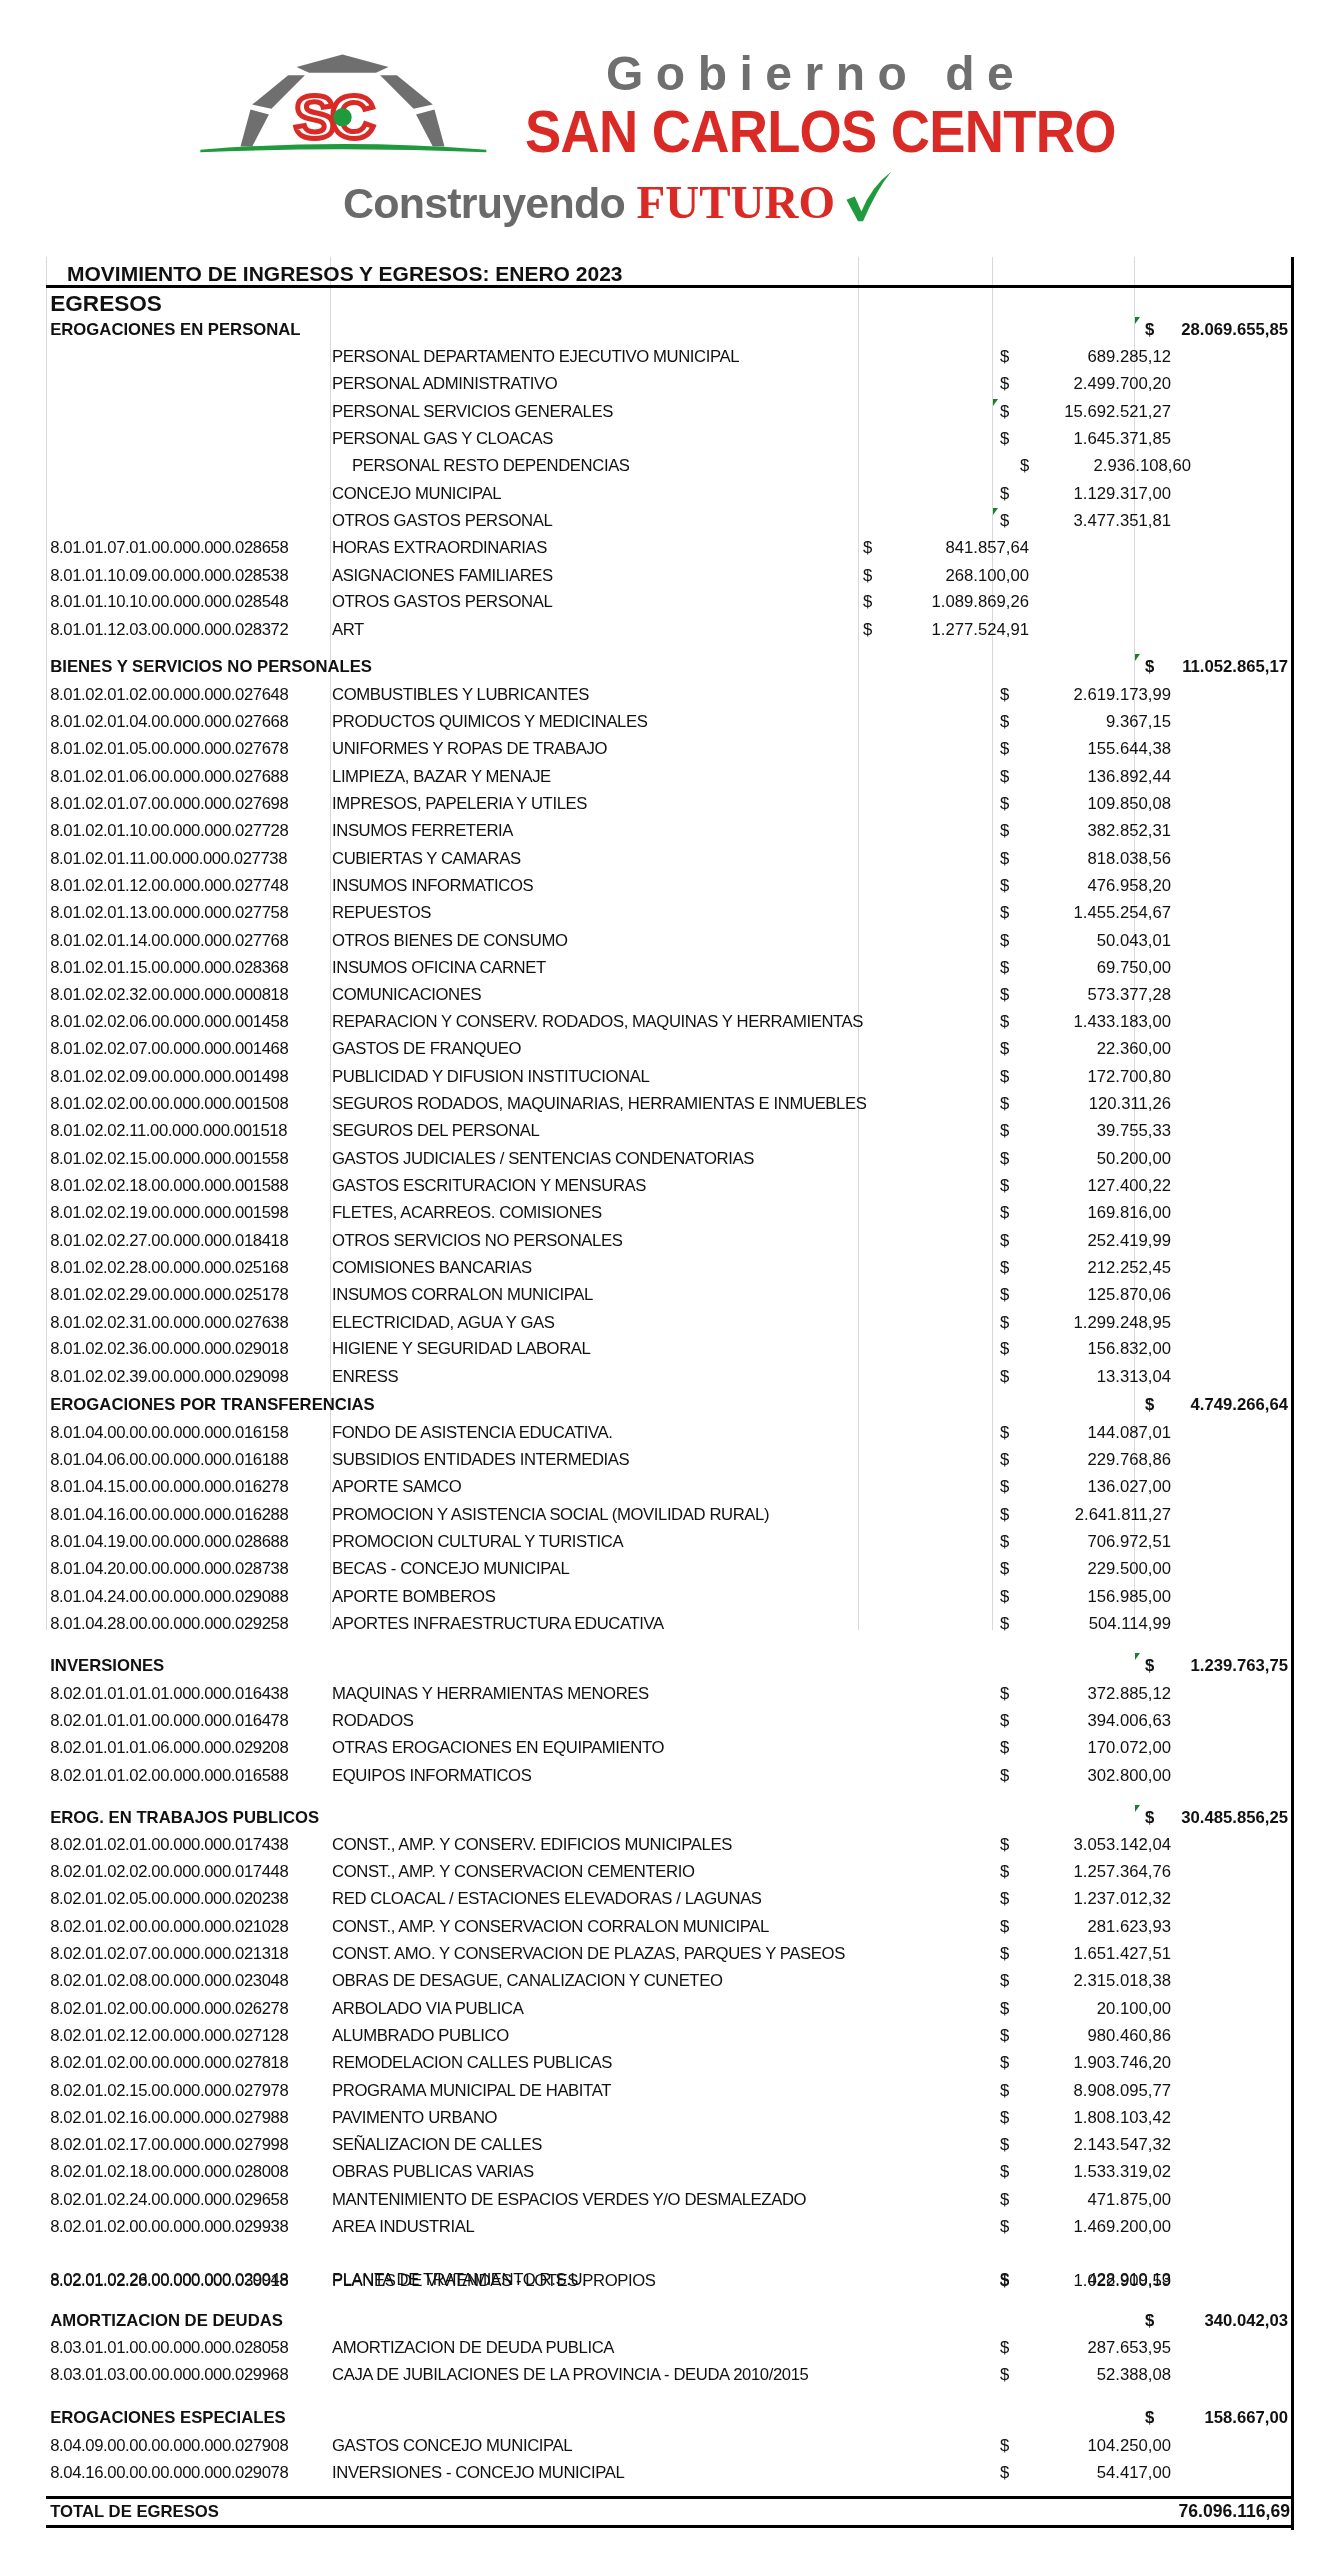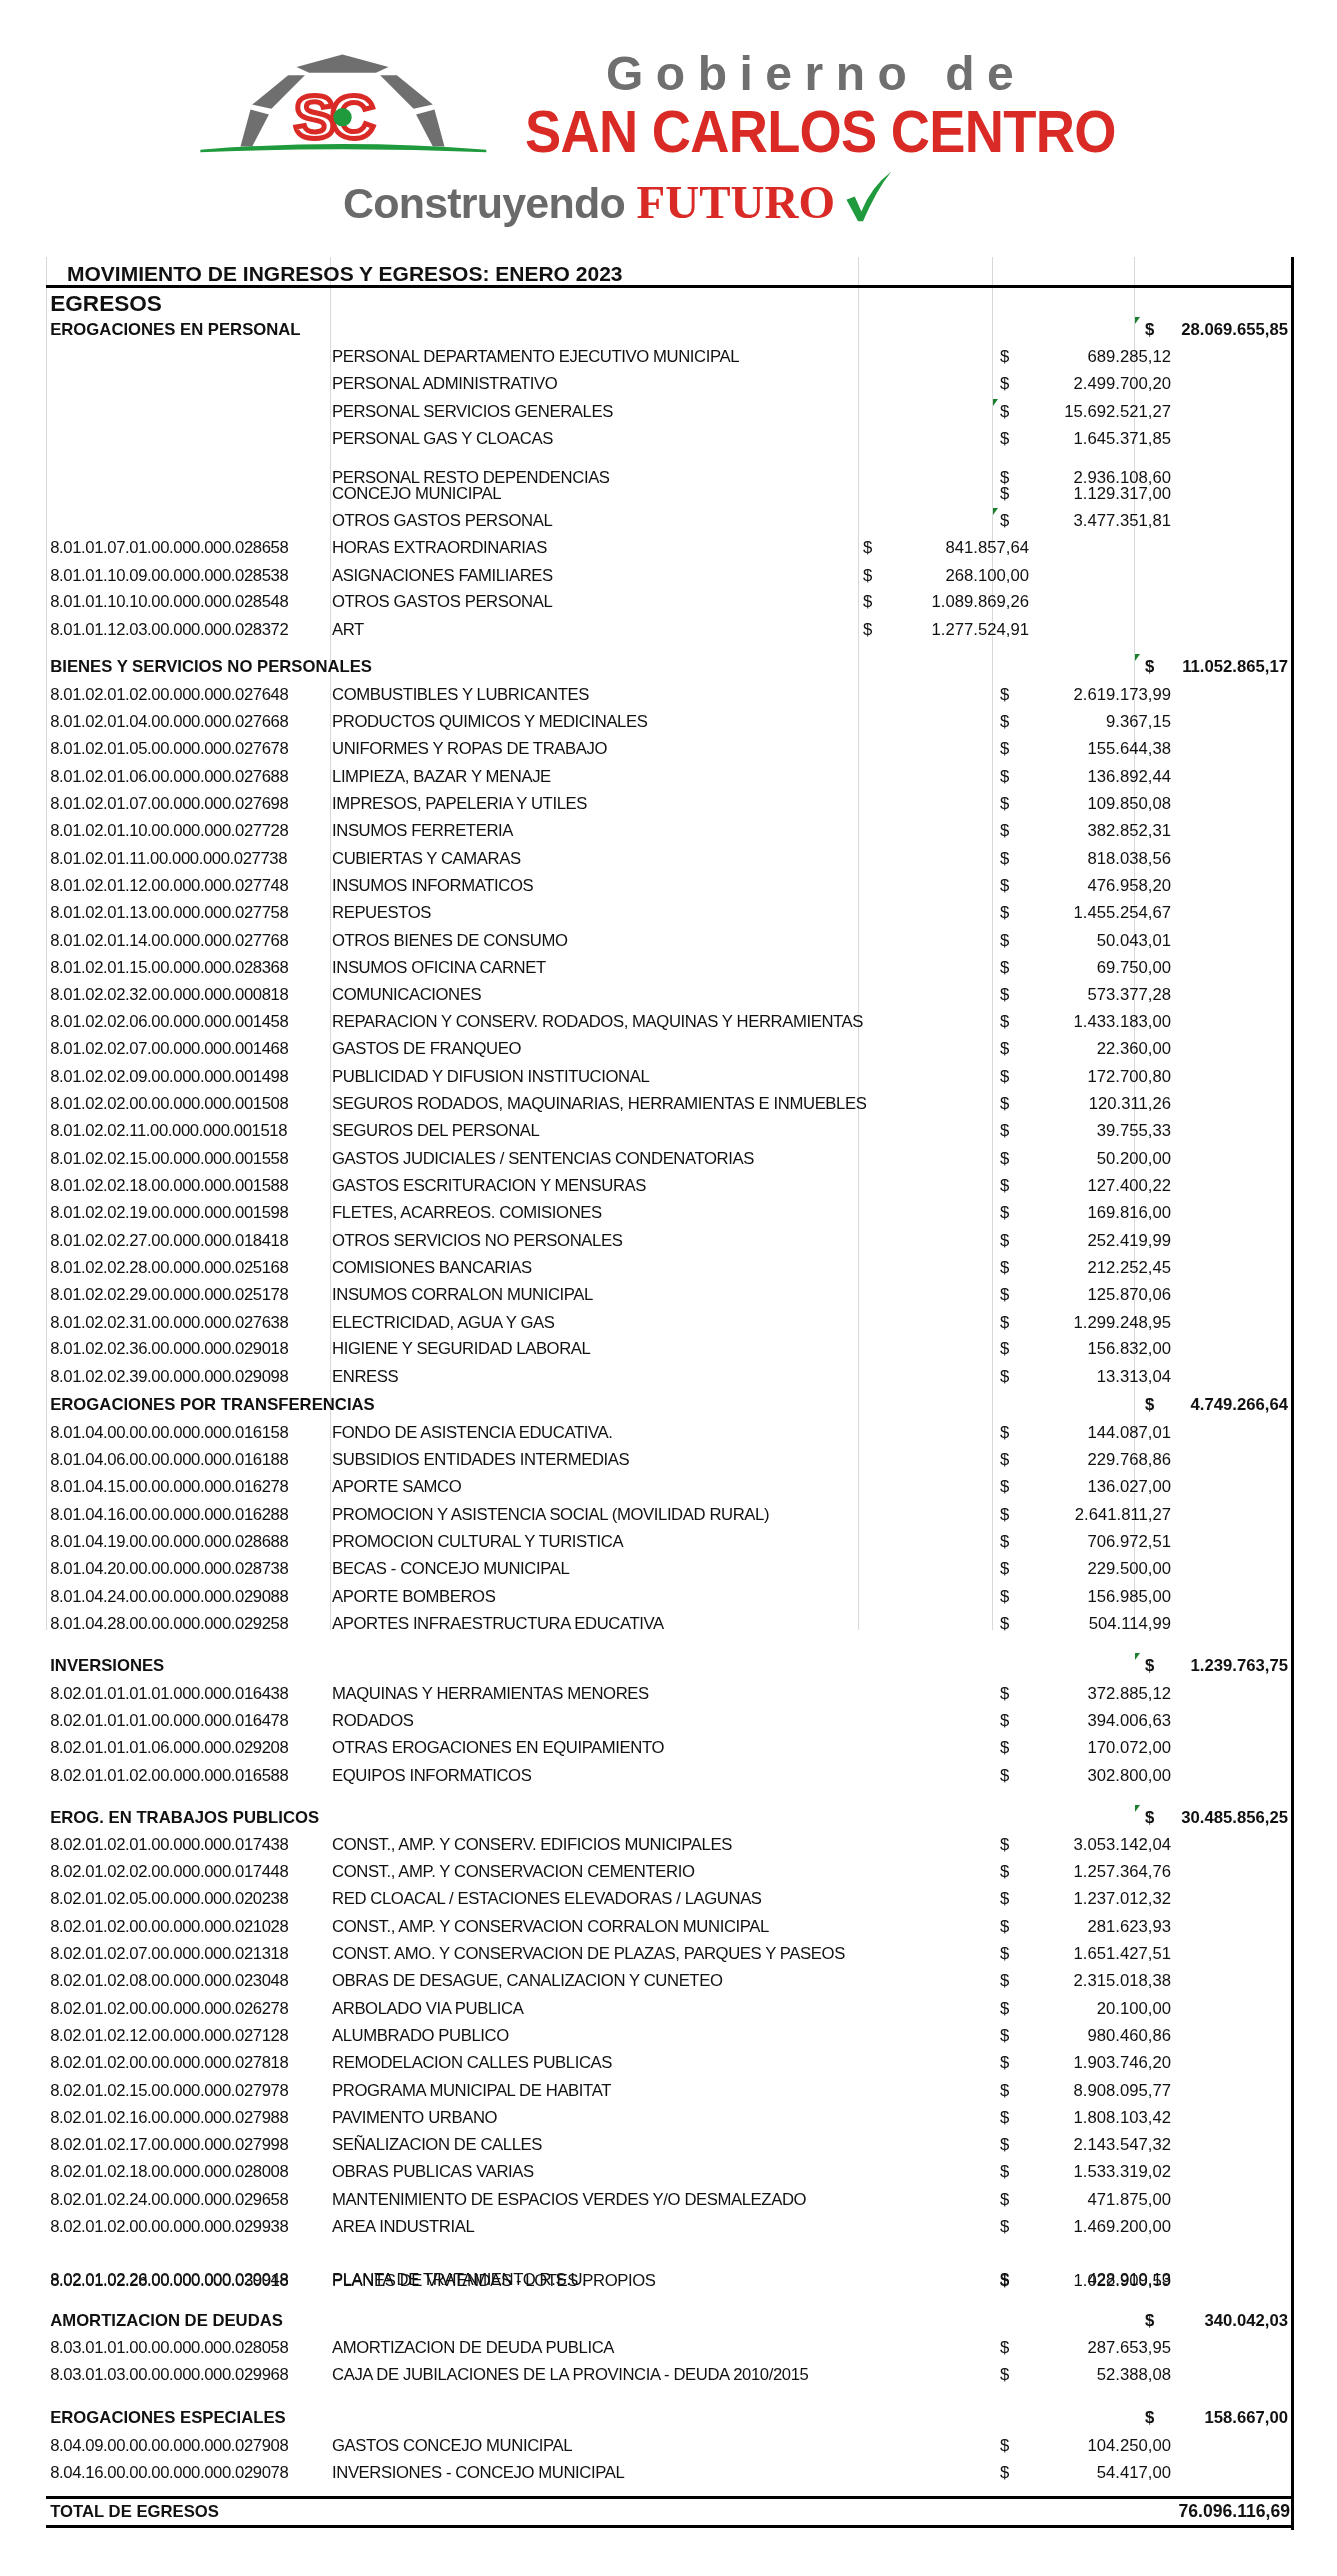--- a/index.html
+++ b/index.html
@@ -112,21 +112,21 @@
       <span class="cell desc">PERSONAL SERVICIOS GENERALES</span>
       <span class="cell dollar4">$</span>
       <span class="cell amt4">15.692.521,27</span>
       <span class="flag" style="left:947px; top:0px;"></span>
     </div>
     <div class="row" style="top:426px;">
       <span class="cell desc">PERSONAL GAS Y CLOACAS</span>
       <span class="cell dollar4">$</span>
       <span class="cell amt4">1.645.371,85</span>
     </div>
-    <div class="row" style="top:465px;">
+    <div class="row" style="top:453px;margin-left:20px;">
       <span class="cell desc">PERSONAL RESTO DEPENDENCIAS</span>
       <span class="cell dollar4">$</span>
       <span class="cell amt4">2.936.108,60</span>
     </div>
     <div class="row" style="top:481px;">
       <span class="cell desc">CONCEJO MUNICIPAL</span>
       <span class="cell dollar4">$</span>
       <span class="cell amt4">1.129.317,00</span>
     </div>
     <div class="row" style="top:508px;">

